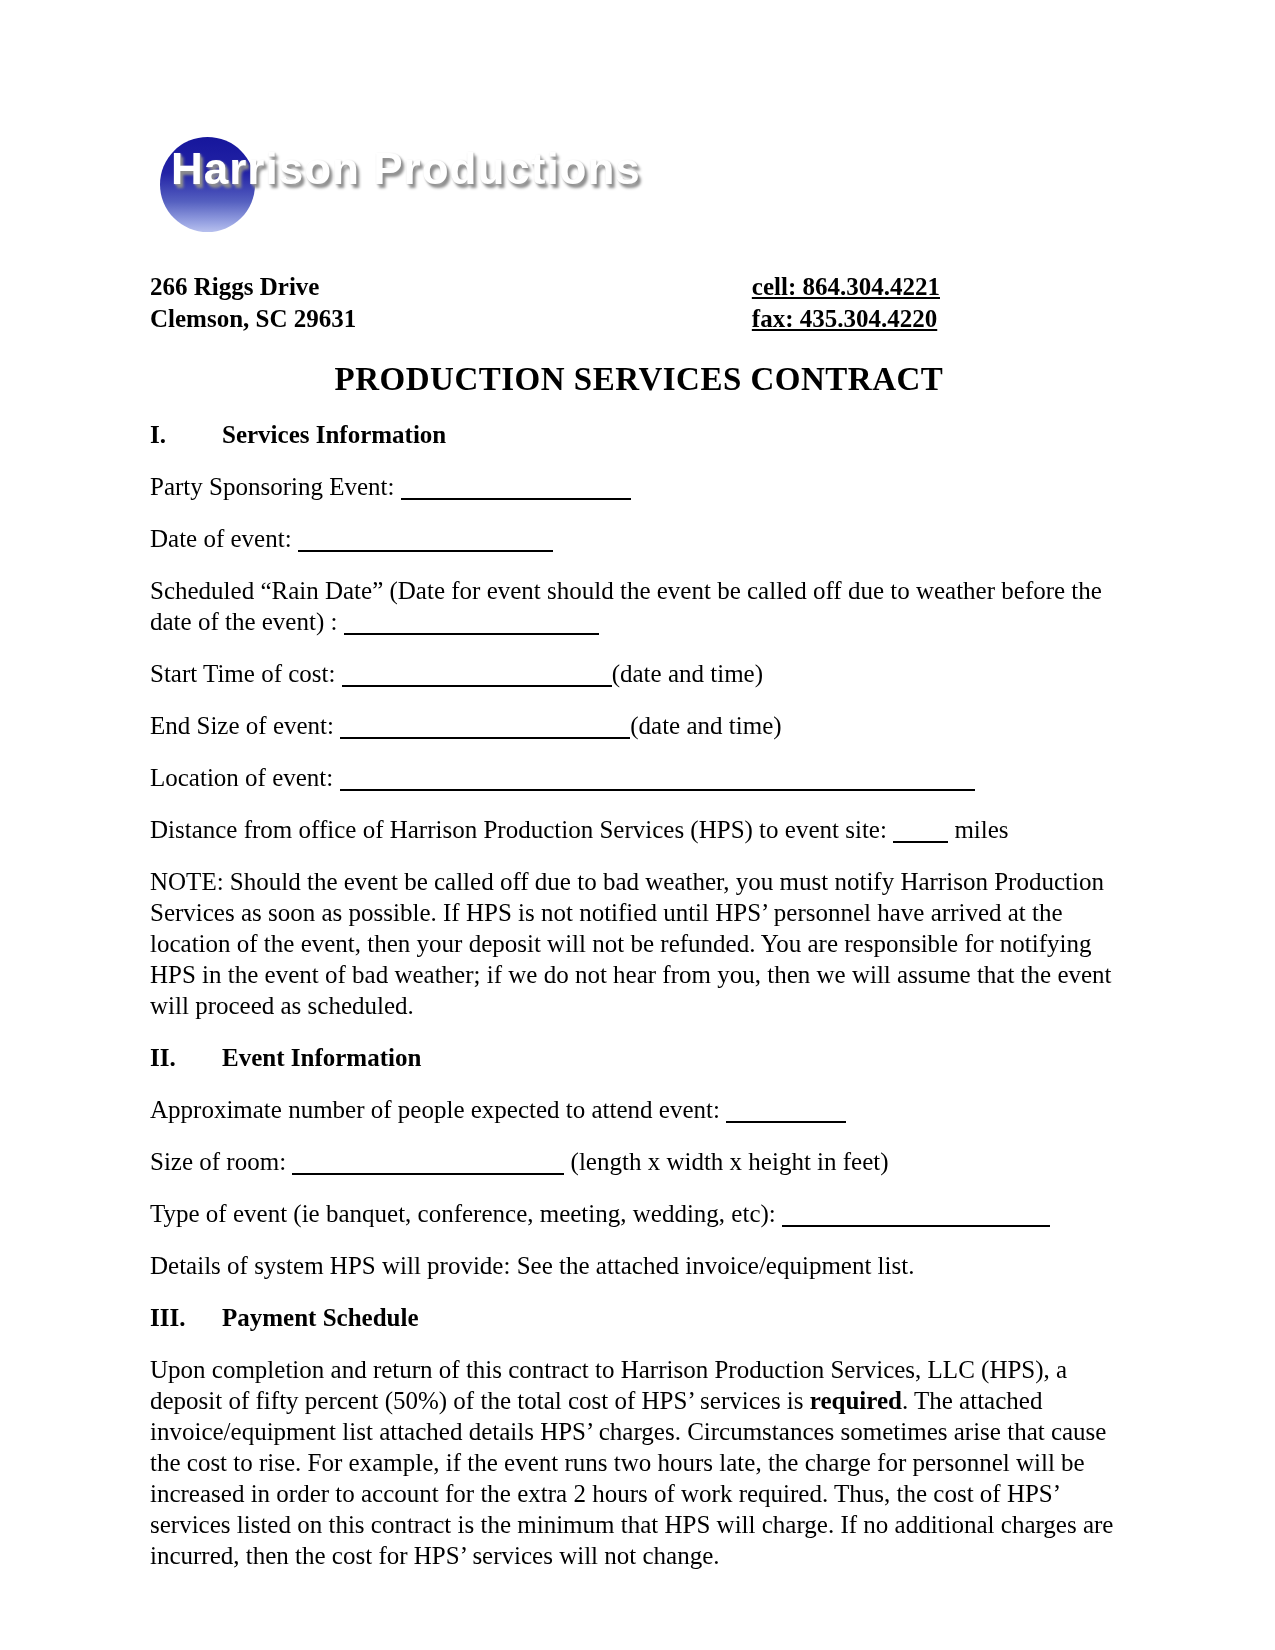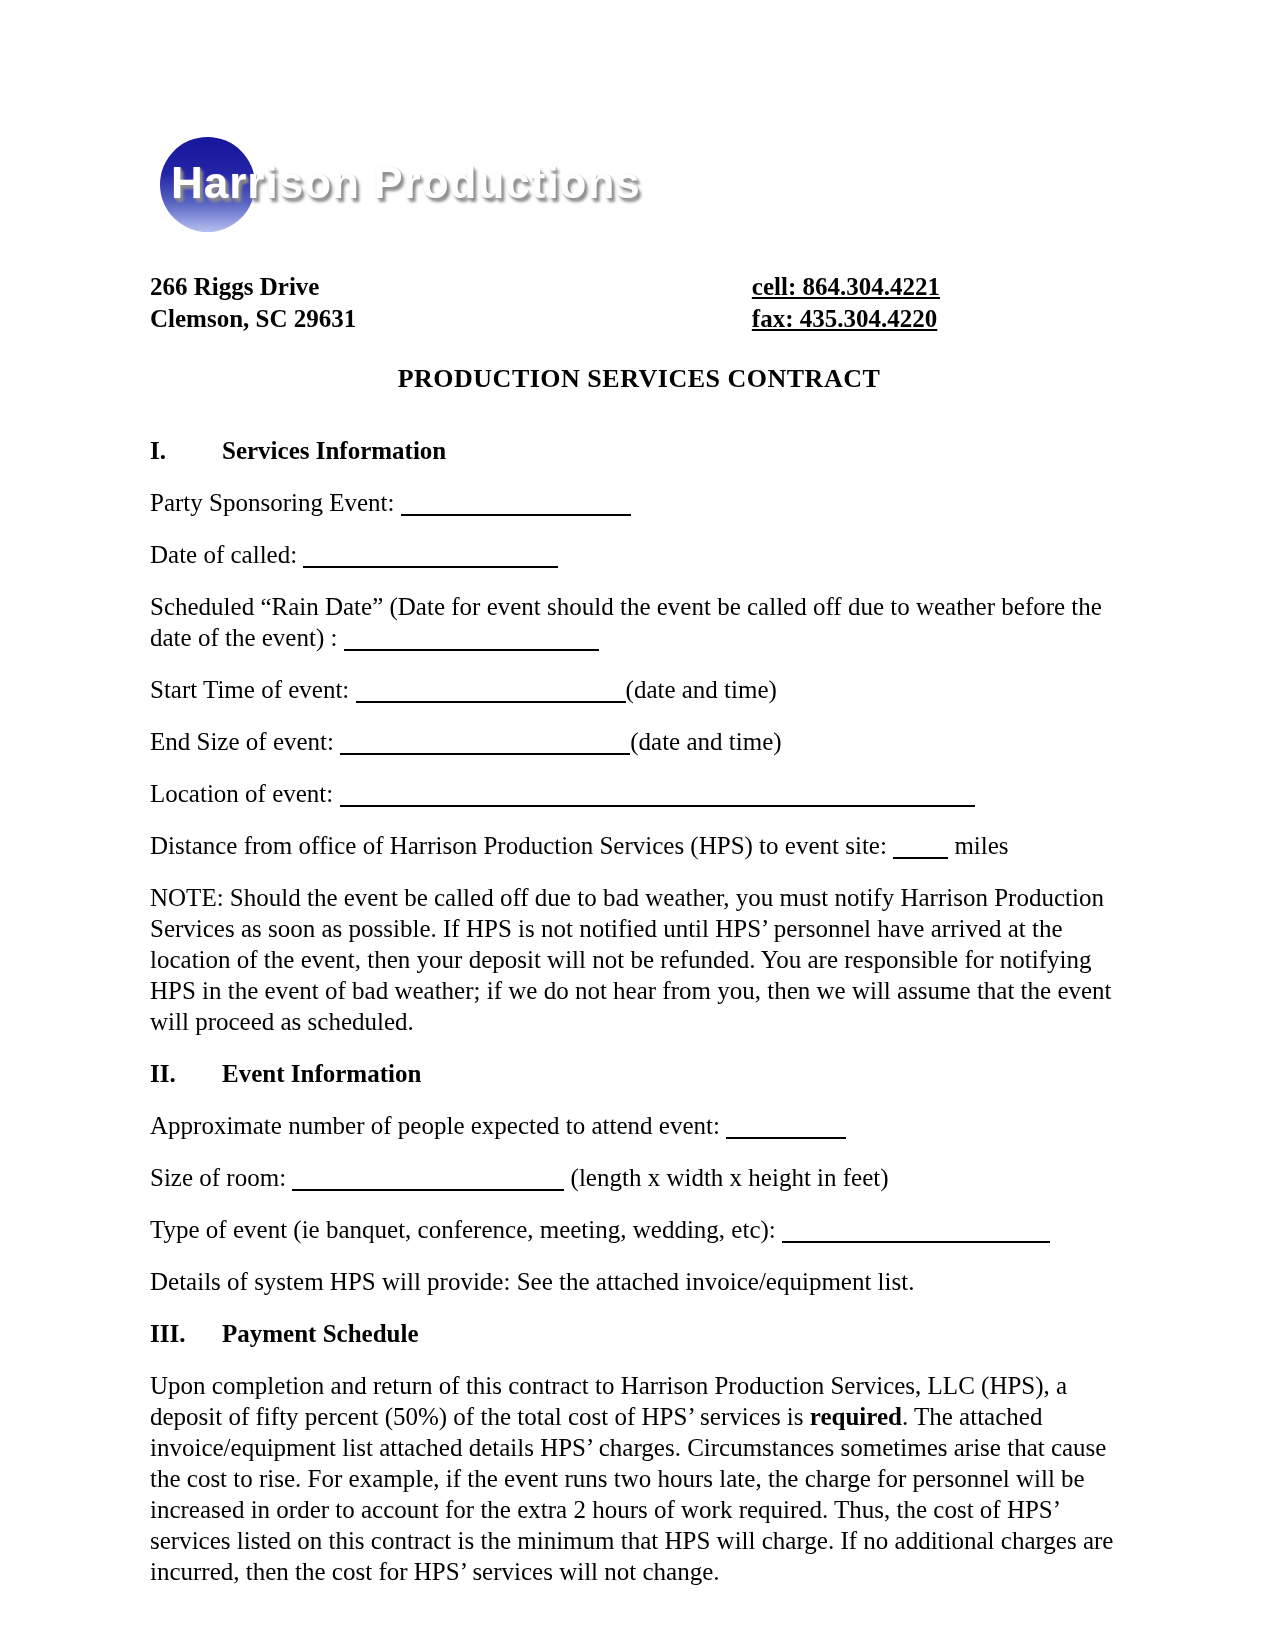--- a/index.html
+++ b/index.html
@@ -11,33 +11,33 @@
     font-size:25px;color:#000;line-height:31px;
     position:relative;
   }
   
   .logo{position:relative;height:100px;margin-bottom:36px;}
   .logo-circle{
     position:absolute;left:10px;top:2px;width:95px;height:95px;border-radius:50%;
     background:linear-gradient(180deg,#16169c 0%,#2323a6 38%,#5560c0 68%,#97a2e2 90%,#b7c0ee 100%);
   }
   .logo-text{
-    position:absolute;left:21px;top:32px;
+    position:absolute;left:21px;top:18px;
     font-family:"Liberation Sans", sans-serif;
     font-size:44px;font-weight:700;letter-spacing:1px;color:#ffffff;
     text-shadow:3px 4px 3px #8d8d8d, 1px 1px 2px #a8a8a8;
     white-space:nowrap;
   }
   
   .addr-row{display:flex;font-weight:700;line-height:32px;}
   .addr-right{margin-left:auto;margin-right:188px;text-decoration:underline;}
   
   .doc-title{
-    text-align:center;font-weight:700;font-size:26px;letter-spacing:0.5px;
-    margin:24px 0 36px 0;line-height:40px;
+    text-align:center;font-weight:700;font-size:33px;letter-spacing:0.5px;
+    margin:24px 0 20px 0;line-height:40px;
   }
   
   p{margin:0 0 21px 0;}
   .heading{font-weight:700;margin:0 0 21px 0;}
   .heading .num{display:inline-block;width:72px;}
   
   .blank{
     display:inline-block;height:25px;vertical-align:-5px;
     border-bottom:2px solid #000;
   }
@@ -67,25 +67,25 @@
   </div>
 
   <div class="doc-title">PRODUCTION SERVICES CONTRACT</div>
 
   <div class="heading">
     <span class="num">I.</span><span>Services Information</span>
   </div>
 
   <p><span>Party Sponsoring Event: </span><span class="blank w230"></span></p>
 
-  <p><span>Date of called: </span><span class="blank w255"></span></p>
+  <p><span>Date of event: </span><span class="blank w255"></span></p>
 
   <p><span>Scheduled “Rain Date” (Date for event should the event be called off due to weather before the date of the event) : </span><span class="blank w255"></span></p>
 
-  <p><span>Start Time of event: </span><span class="blank w270"></span><span>(date and time)</span></p>
+  <p><span>Start Time of cost: </span><span class="blank w270"></span><span>(date and time)</span></p>
 
   <p><span>End Size of event: </span><span class="blank w290"></span><span>(date and time)</span></p>
 
   <p><span>Location of event: </span><span class="blank w635"></span></p>
 
   <p><span>Distance from office of Harrison Production Services (HPS) to event site: </span><span class="blank w55"></span><span> miles</span></p>
 
   <p>NOTE: Should the event be called off due to bad weather, you must notify Harrison Production Services as soon as possible. If HPS is not notified until HPS’ personnel have arrived at the location of the event, then your deposit will not be refunded. You are responsible for notifying HPS in the event of bad weather; if we do not hear from you, then we will assume that the event will proceed as scheduled.</p>
 
   <div class="heading">

